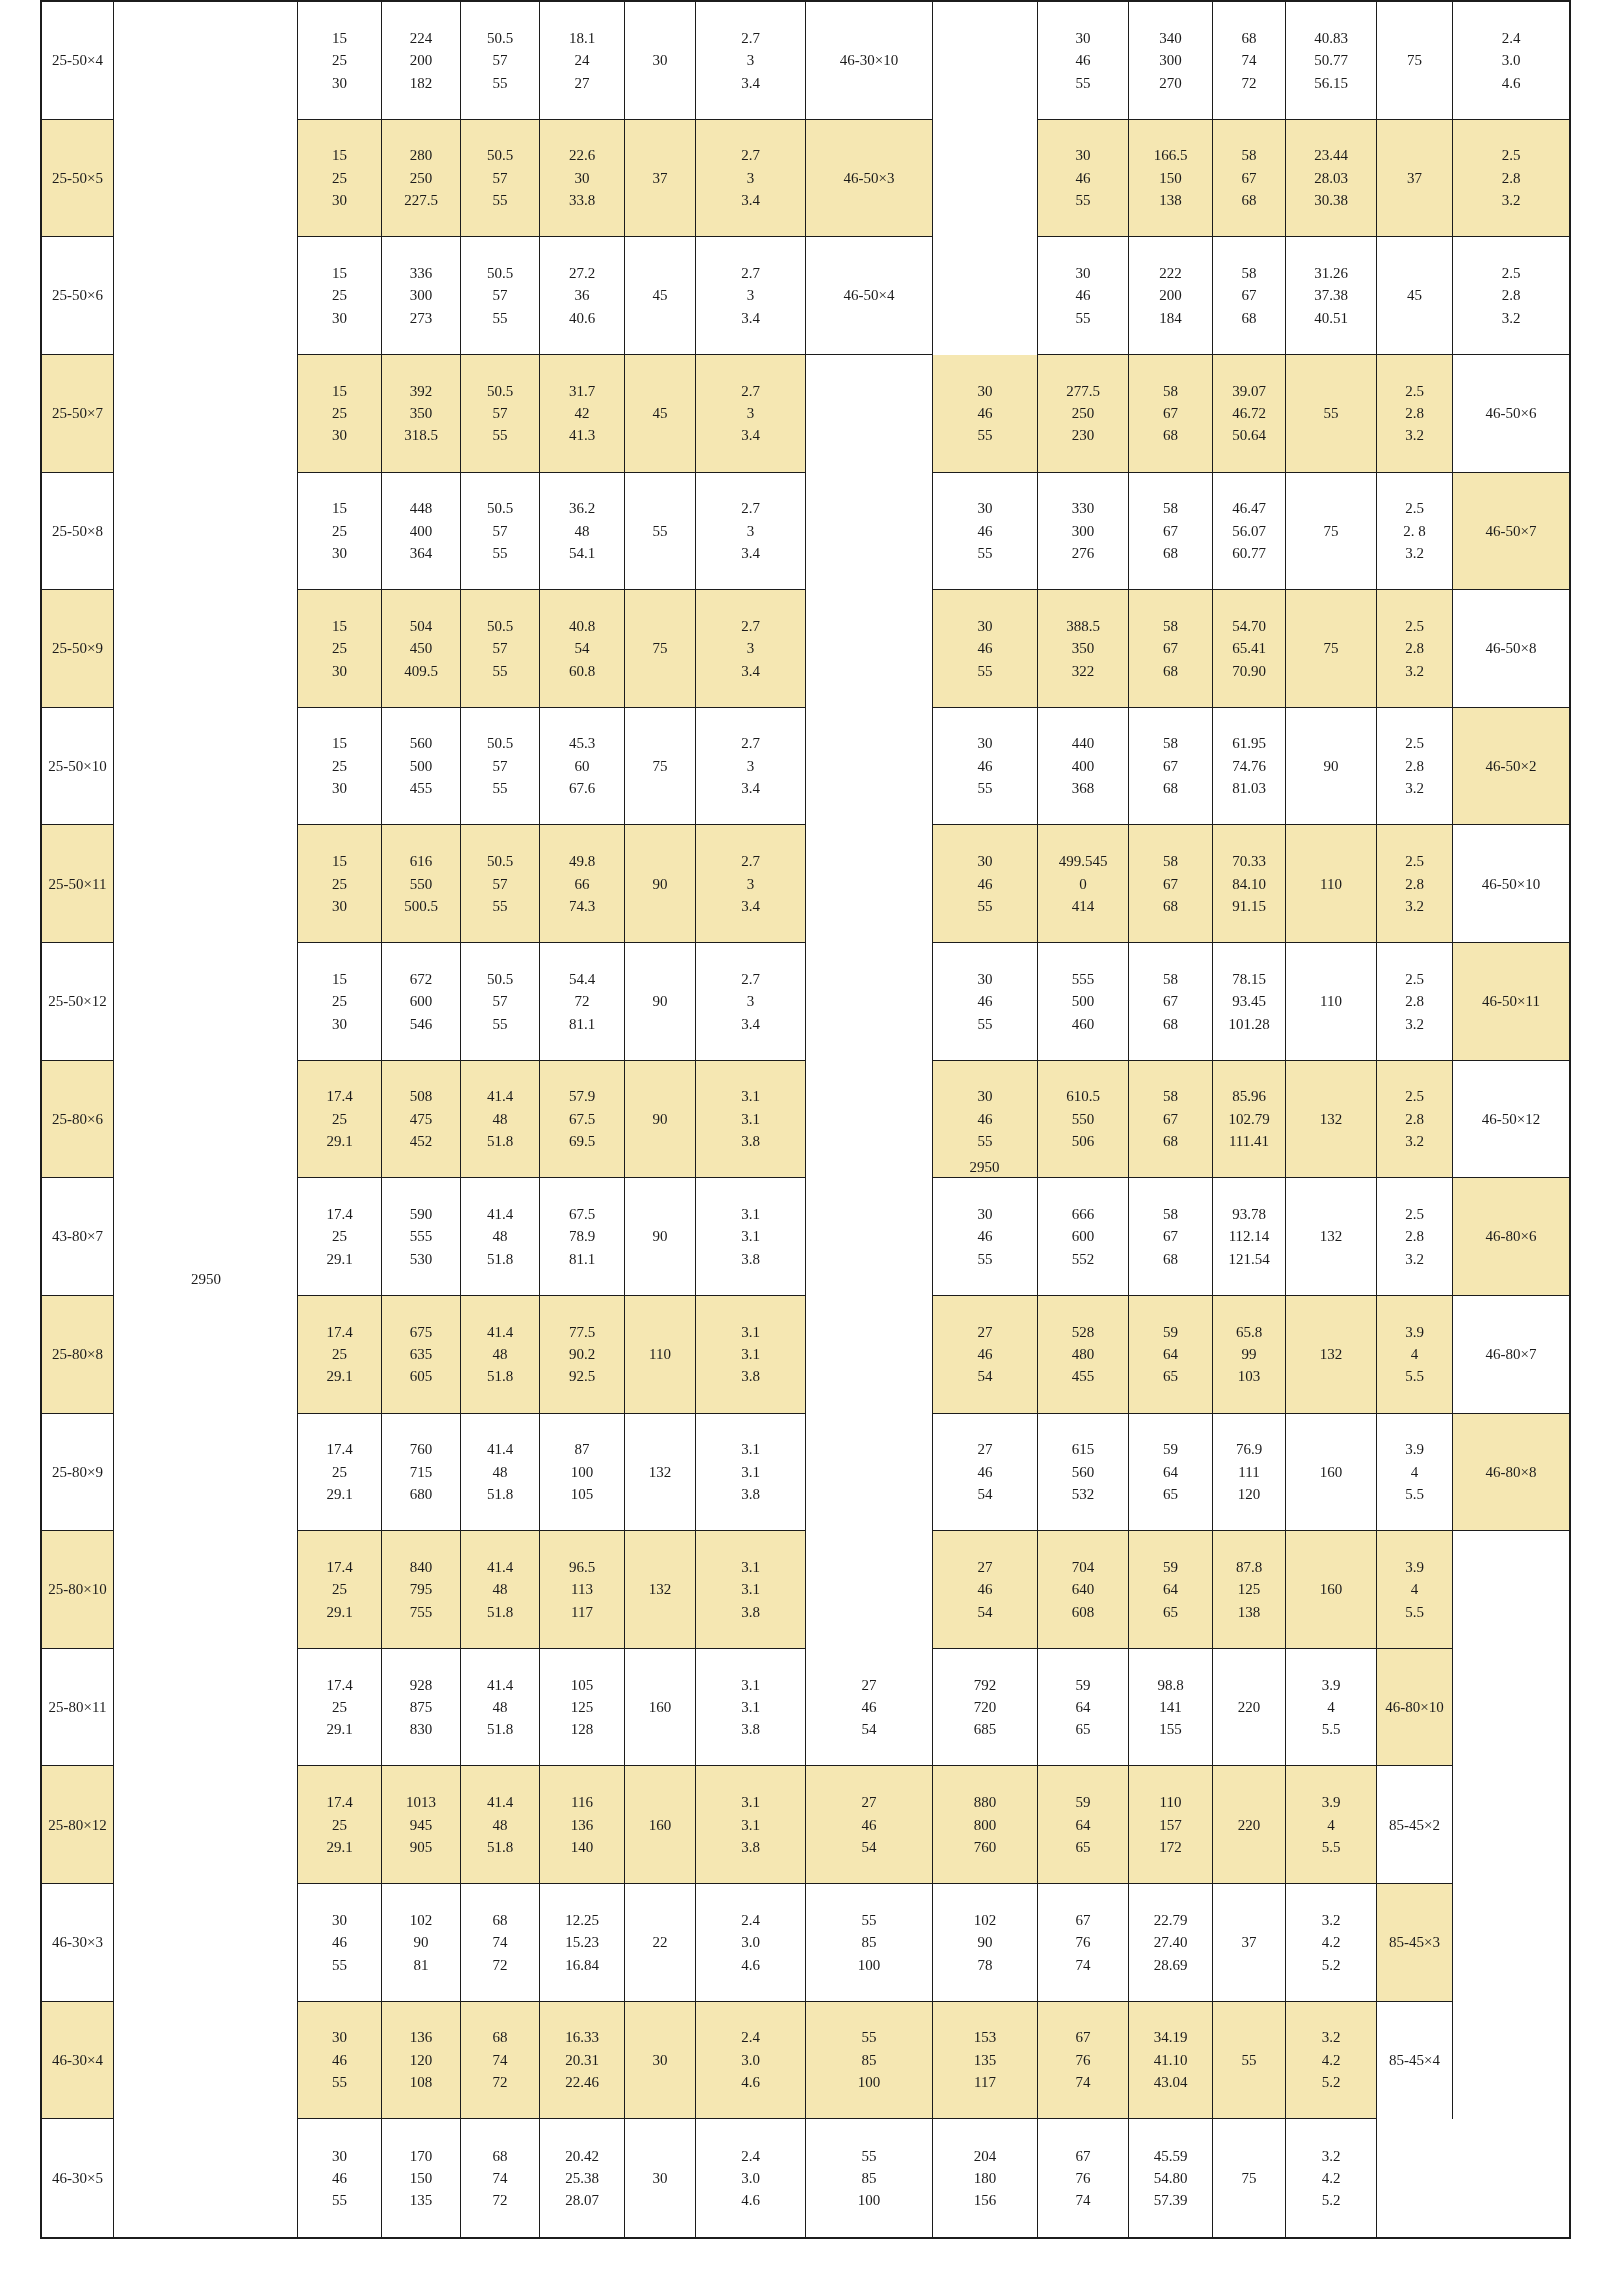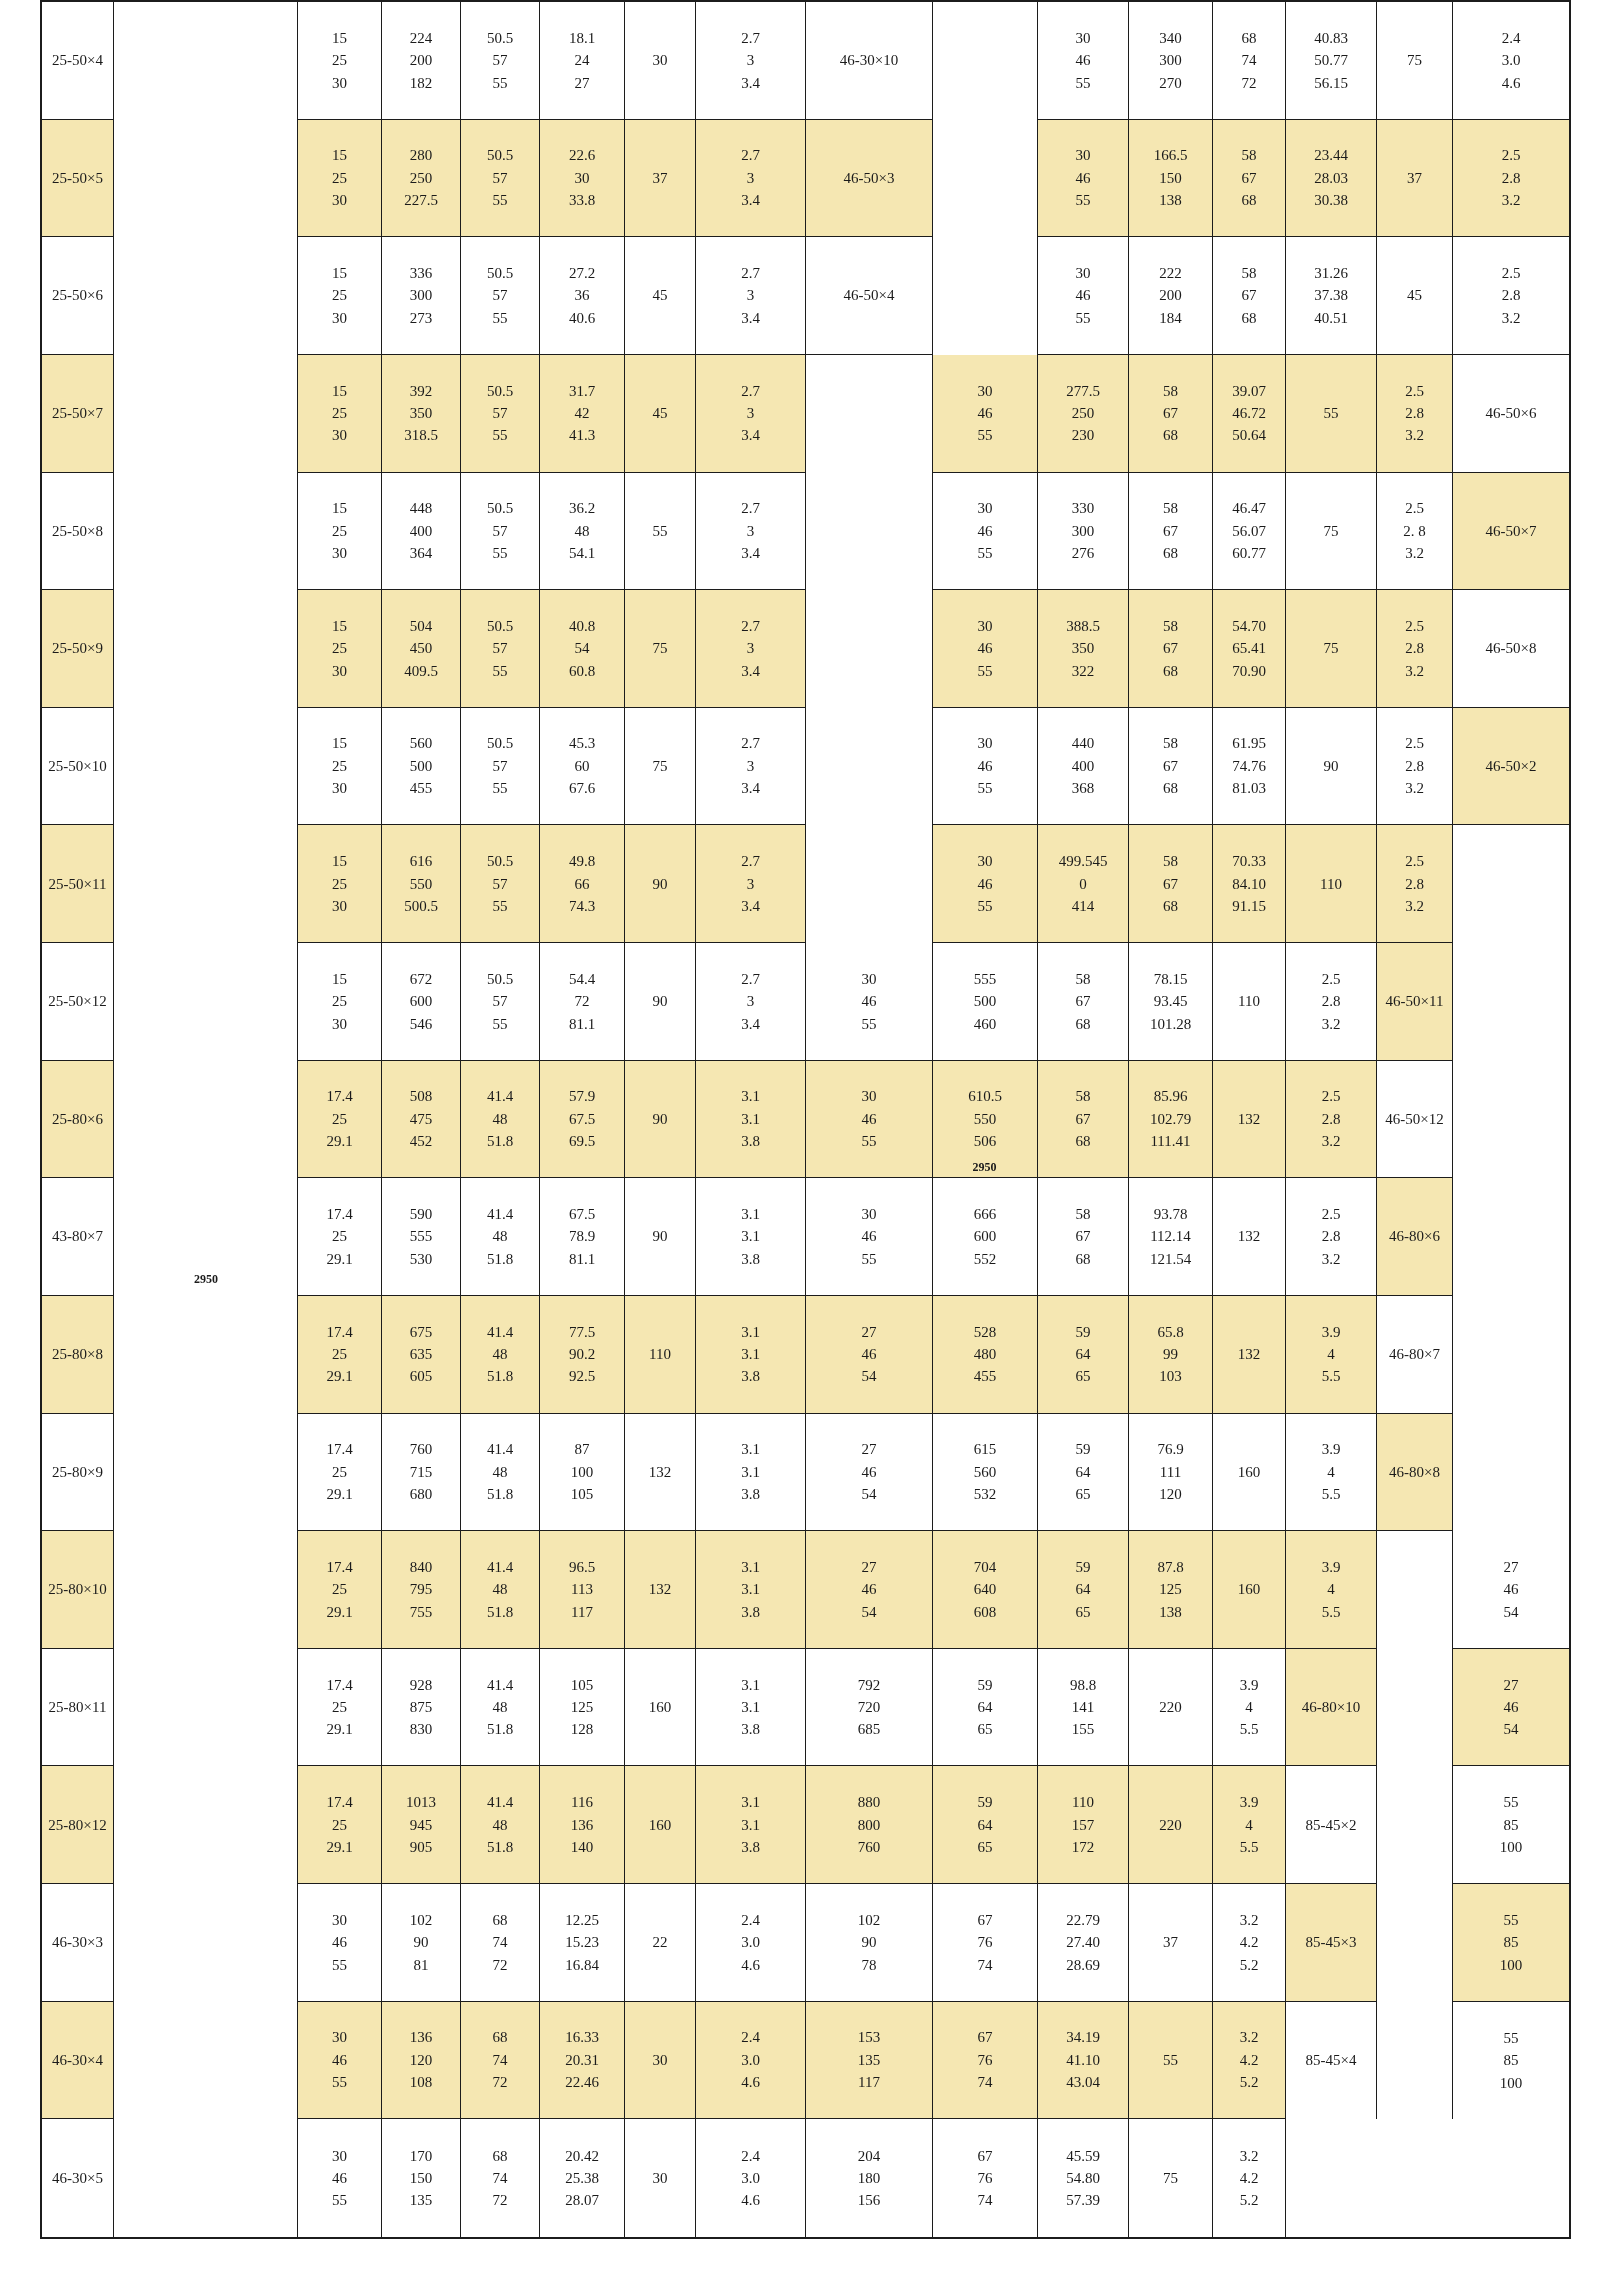--- a/index.html
+++ b/index.html
@@ -11,22 +11,22 @@
   .half.left  { grid-template-columns:72px 184px 84px 79px 79px 85px 71px 110px; }
   .half.right { grid-template-columns:127px 105px 91px 84px 73px 91px 76px 116px; }
   .cell { border-right:1.8px solid #1c1c1c; border-bottom:1.8px solid #1c1c1c;
           display:flex; align-items:center; justify-content:center;
           text-align:center; white-space:pre-line;
           font-size:15px; line-height:22.4px; background:#ffffff; overflow:hidden; }
   .cell.shaded { background:#f5e7b2; }
   .cell.speed { background:#ffffff; border-bottom:none; }
   .cell.last-row { border-bottom:none; }
   .half.right .cell:nth-child(8n) { border-right:none; }
-  .speed-label { position:absolute; text-align:center; font-size:12px; line-height:22.4px;
-                 pointer-events:none;font-weight:bold; }
+  .speed-label { position:absolute; text-align:center; font-size:15px; line-height:22.4px;
+                 pointer-events:none; }
   .speed-label.speed-left  { left:72px;  width:184px; top:1266px; }
   .speed-label.speed-right { left:890px; width:105px; top:1154px; }
 </style>
 </head>
 <body>
 
 <div class="table-wrap">
   <div class="half left" id="half-left">
       <div class="cell">25-50×4</div>
       <div class="cell speed"></div>
@@ -508,20 +508,21 @@
       <div class="cell shaded">58
 67
 68</div>
       <div class="cell shaded">70.33
 84.10
 91.15</div>
       <div class="cell shaded">110</div>
       <div class="cell shaded">2.5
 2.8
 3.2</div>
+      <div class="cell">46-50×10</div>
       <div class="cell speed"></div>
       <div class="cell">30
 46
 55</div>
       <div class="cell">555
 500
 460</div>
       <div class="cell">58
 67
 68</div>

